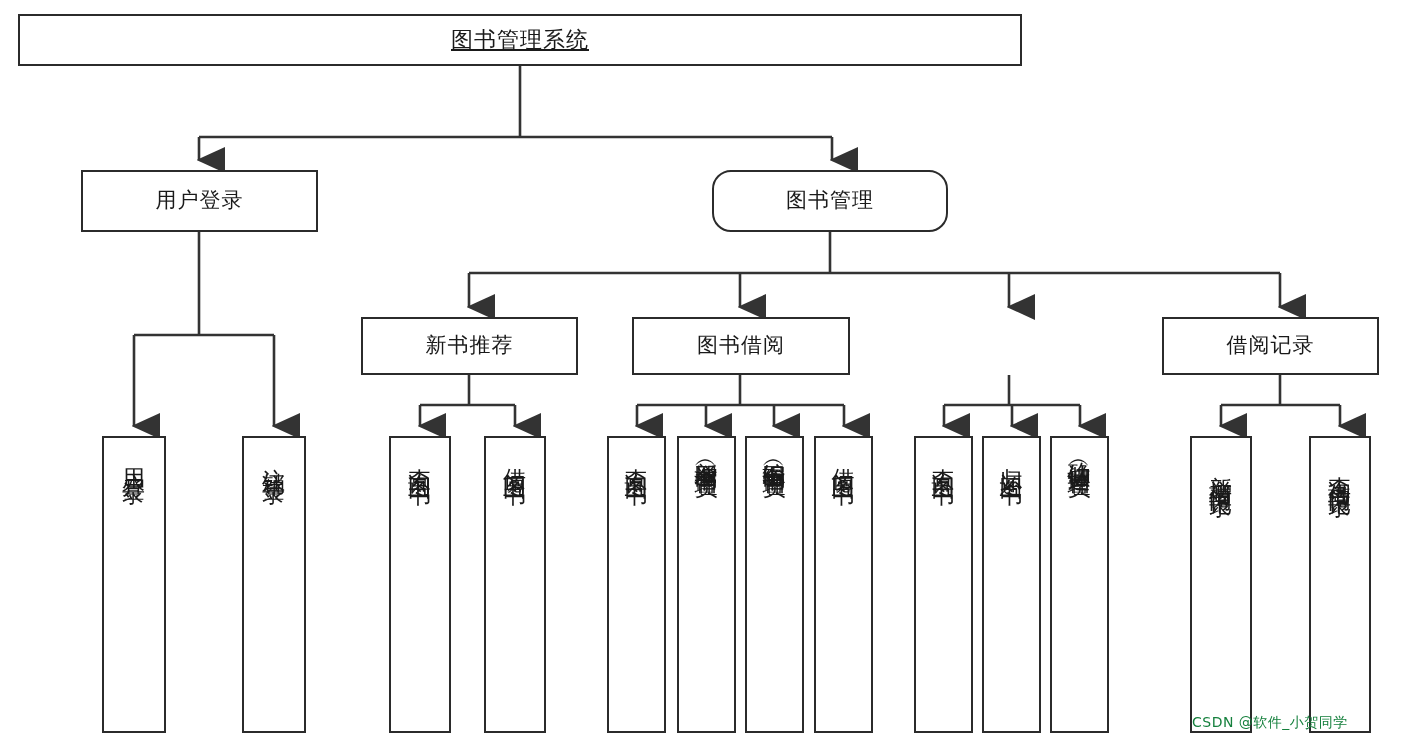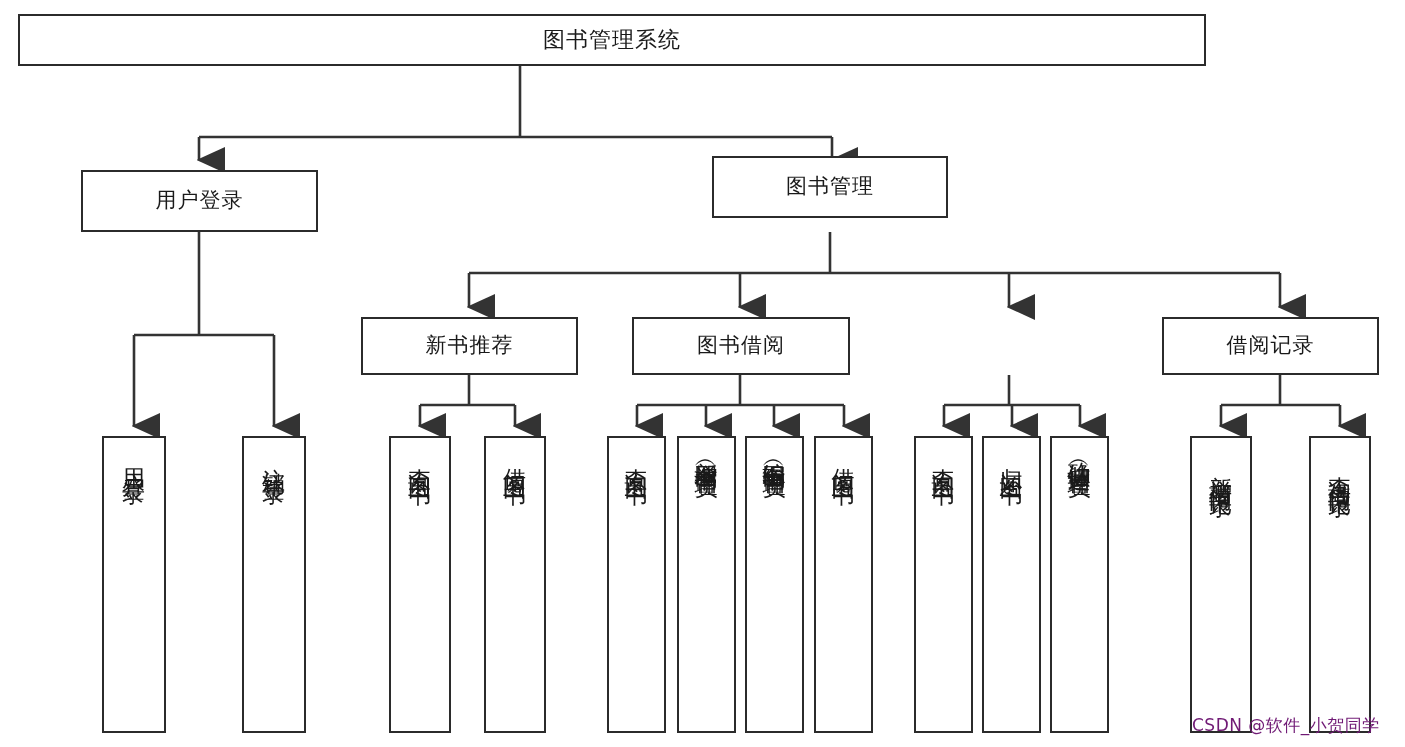--- a/index.html
+++ b/index.html
@@ -60,22 +60,22 @@
     position:absolute;
     left:0;top:0;
     width:1405px;height:747px;
     pointer-events:none;
   }
   
   #watermark{
     position:absolute;
     left:1192px;
     top:714px;
-    font-size:17px;
-    color:#701a75;
+    font-size:14px;
+    color:#15803d;
     letter-spacing:0.5px;
     white-space:nowrap;
     font-family:"DejaVu Sans","Liberation Sans",sans-serif;
     text-align:center;
   }
 </style>
 </head>
 <body>
 
 <div id="canvas">
@@ -123,29 +123,29 @@
       <path d="M1012 405 L1012 426" marker-end="url(#arrow)"></path>
       <path d="M1080 405 L1080 426" marker-end="url(#arrow)"></path>
 
       <path d="M1280 375 L1280 405"></path>
       <path d="M1221 405 L1340 405"></path>
       <path d="M1221 405 L1221 426" marker-end="url(#arrow)"></path>
       <path d="M1340 405 L1340 426" marker-end="url(#arrow)"></path>
     </g>
   </svg>
 
-  <div class="node h-node" id="n-root" style="left:18px;top:14px;width:1188px;height:52px;">
+  <div class="node h-node" id="n-root" style="left:18px;top:14px;width:1004px;height:52px;text-decoration:underline;">
     <span class="lbl">图书管理系统</span>
   </div>
 
   <div class="node h-node" id="n-user-login" style="left:81px;top:170px;width:237px;height:62px;">
     <span class="lbl">用户登录</span>
   </div>
 
-  <div class="node h-node" id="n-book-manage" style="left:712px;top:156px;width:236px;height:62px;">
+  <div class="node h-node" id="n-book-manage" style="left:712px;top:170px;width:236px;height:62px;border-radius:19px;">
     <span class="lbl">图书管理</span>
   </div>
 
   <div class="node h-node" id="n-new-book-recommend" style="left:361px;top:317px;width:217px;height:58px;">
     <span class="lbl">新书推荐</span>
   </div>
 
   <div class="node h-node" id="n-book-borrow" style="left:632px;top:317px;width:218px;height:58px;">
     <span class="lbl">图书借阅</span>
   </div>

